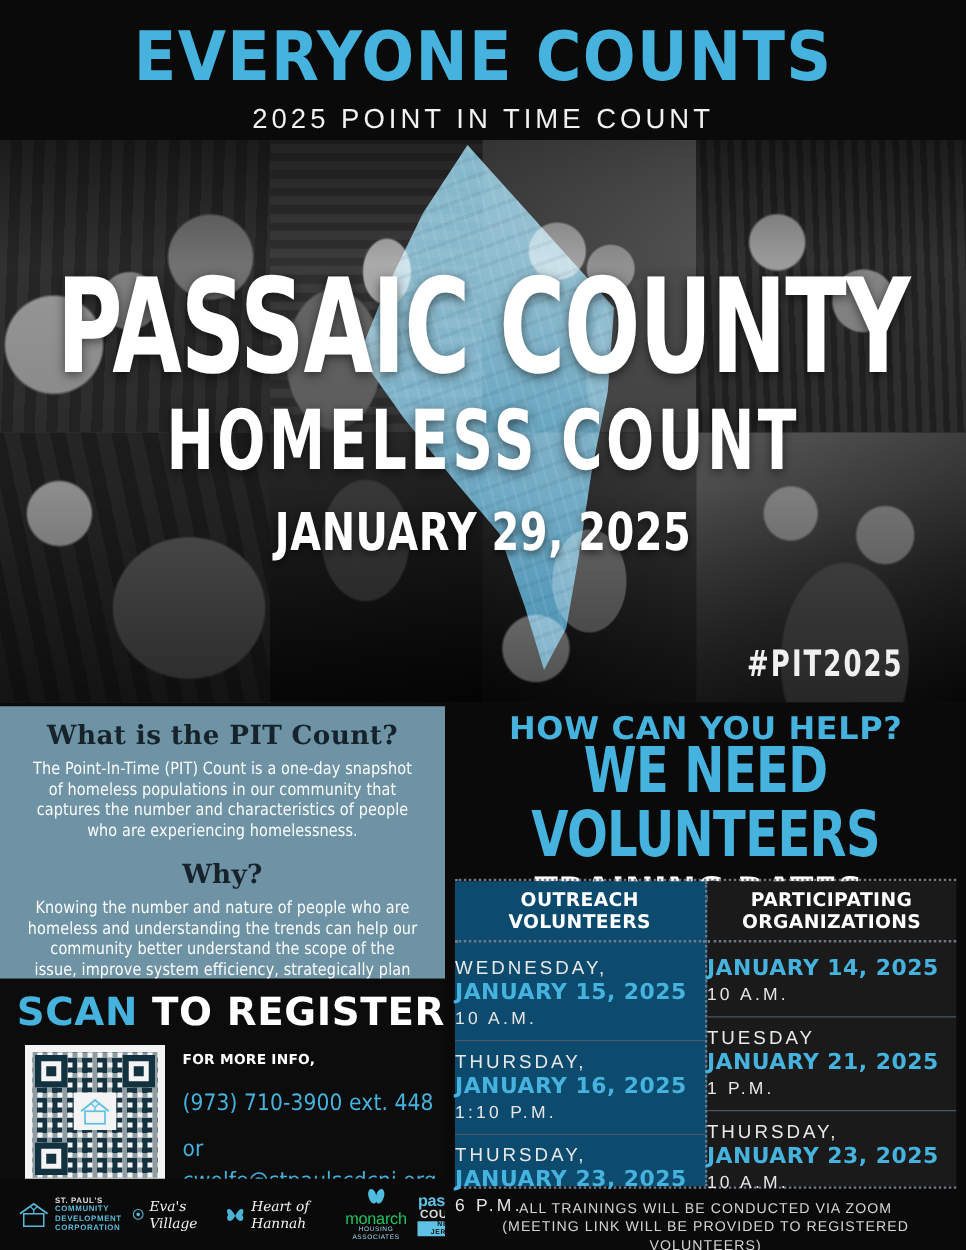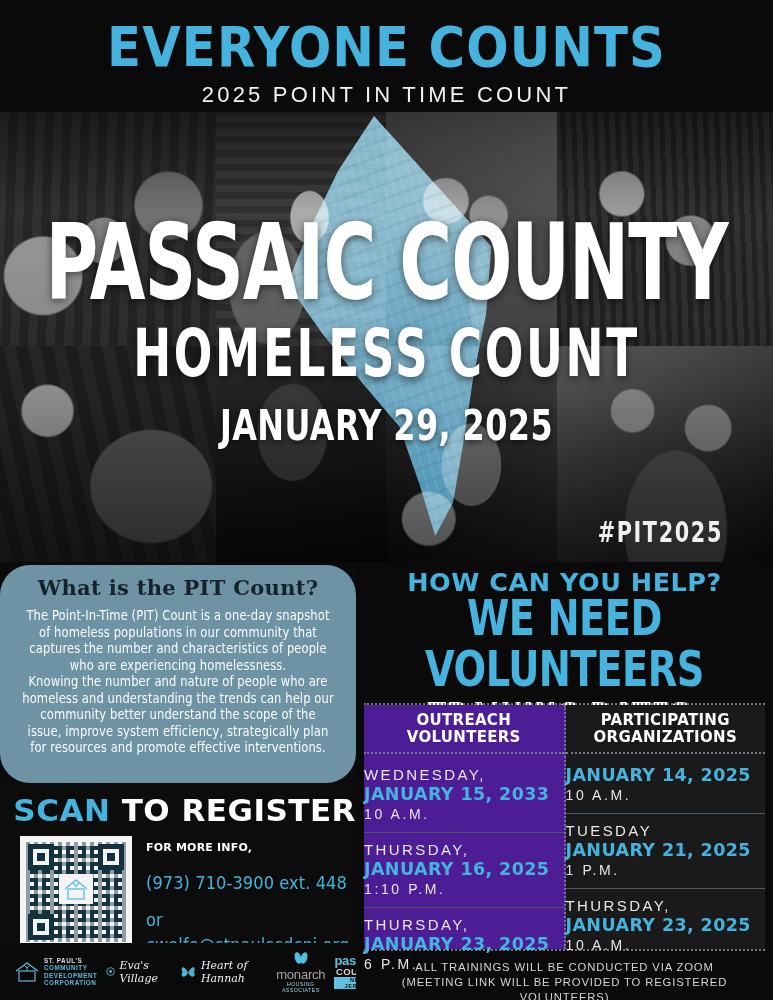--- a/index.html
+++ b/index.html
@@ -124,21 +124,21 @@
   .hashtag {
     position:absolute; right:34px; top:405px;
     font-family:"DejaVu Sans", sans-serif;
     font-size:26px; font-weight:bold; color:#f0f0f0; letter-spacing:2px;
     transform:scaleX(.8) scaleY(1.12);
   }
 
   
   .info-panel {
     position:absolute; left:0; top:565px; width:356px; height:218px;
-    background:#6e93a4; padding:10px 14px 8px 14px; text-align:center;border-radius:30px;
+    background:#6e93a4; padding:10px 14px 8px 14px; text-align:center;
   }
   .info-h {
     font-family:"DejaVu Serif","Liberation Serif", serif;
     font-weight:bold; color:#16232b; font-size:21px; letter-spacing:.3px;
     margin-bottom:7px;
   }
   .info-h.second { margin-top:13px; }
   .info-p {
     font-family:"DejaVu Sans Condensed","Liberation Sans Narrow","Liberation Sans", sans-serif;
     font-size:13.5px; line-height:16.5px; color:#fdfdfd;
@@ -191,21 +191,21 @@
   .logo { display:flex; align-items:center; gap:4px; opacity:.95; }
   .logo-txt { font-size:6.3px; line-height:7.4px; font-weight:bold; letter-spacing:.5px; color:#5fc2e4; }
   .logo-txt.w { color:#e8e8e8; }
   .script { font-family:"DejaVu Serif","Liberation Serif", serif; font-style:italic;
     font-size:11px; color:#fff; }
   .passaic-logo { text-align:center; }
   .passaic-logo .p1 { font-size:13px; font-weight:bold; color:#5fc2e4; line-height:12px; letter-spacing:-.3px; }
   .passaic-logo .p2 { font-size:9.5px; font-weight:bold; color:#d8d8d8; line-height:10px; letter-spacing:.4px; }
   .passaic-logo .p3 { font-size:5.5px; font-weight:bold; color:#0c0c0c; background:#5fc2e4; letter-spacing:.6px; padding:0 2px; }
   .monarch-logo { text-align:center; }
-  .monarch-logo .m1 { font-size:13px; color:#a3a3a3; line-height:12px; letter-spacing:-.2px; }
+  .monarch-logo .m1 { font-size:13px; color:#22c55e; line-height:12px; letter-spacing:-.2px; }
   .monarch-logo .m2 { font-size:5.2px; color:#9fd9ec; letter-spacing:.5px; }
 
   
   .vol-panel { position:absolute; left:356px; top:562px; width:417px; height:438px; background:#0a0a0a; }
   .vol-head { text-align:center; padding-top:6px; }
   .how-help {
     font-family:"DejaVu Sans","Liberation Sans", sans-serif;
     font-weight:bold; font-size:25px; color:#45b3de; letter-spacing:.5px;
     transform:scaleX(1.02);
   }
@@ -219,21 +219,21 @@
     margin-top:10px;
     font-family:"DejaVu Sans","Liberation Sans", sans-serif;
     font-weight:bold; font-size:27px; color:#fff; letter-spacing:.4px;
     transform:scaleX(1.01);
   }
 
   .dates-box { position:absolute; left:8px; top:141px; width:401px; height:248px;
     border-top:2px dotted #6f7a86; border-bottom:2px dotted #6f7a86;
     display:flex; }
   .col { flex:1; position:relative; padding-top:7px; }
-  .col.left { background:#4c1d95; border-right:2px dotted #6f7a86; }
+  .col.left { background:#0c4a6e; border-right:2px dotted #6f7a86; }
   .col.right { background:#1a1a1a; }
   .col-title {
     text-align:center;
     font-family:"DejaVu Sans","Liberation Sans", sans-serif;
     font-weight:bold; font-size:15px; line-height:17px; color:#fff; letter-spacing:.3px;
     padding-bottom:6px;
   }
   .col-rule { height:2px; border-top:2px dotted #6f7a86; margin:0 0 8px 0; }
   .slot { text-align:left; padding:3px 0 4px 0; }
   .slot + .slot { border-top:1px solid #4a5765; margin-top:5px; padding-top:7px; }
@@ -280,20 +280,21 @@
     <div class="title-main">PASSAIC COUNTY</div>
     <div class="title-sub">HOMELESS COUNT</div>
     <div class="title-date">JANUARY 29, 2025</div>
   </div>
   <div class="hashtag">#PIT2025</div>
 </div>
 
 <div class="info-panel">
   <div class="info-h">What is the PIT Count?</div>
   <div class="info-p">The Point-In-Time (PIT) Count is a one-day snapshot of homeless populations in our community that captures the number and characteristics of people who are experiencing homelessness.</div>
+  <div class="info-h second">Why?</div>
   <div class="info-p">Knowing the number and nature of people who are homeless and understanding the trends can help our community better understand the scope of the issue, improve system efficiency, strategically plan for resources and promote effective interventions.</div>
 </div>
 
 <div class="scan-area">
   <div class="scan-title">
     <span class="c1">SCAN</span><span class="c2"> TO REGISTER</span>
   </div>
   <div class="scan-row">
     <div class="qr">
       <div class="qr-inner">
@@ -371,21 +372,21 @@
     <div class="we-need">WE NEED VOLUNTEERS</div>
     <div class="train-dates">TRAINING DATES:</div>
   </div>
 
   <div class="dates-box">
     <div class="col left">
       <div class="col-title">OUTREACH VOLUNTEERS</div>
       <div class="col-rule"></div>
       <div class="slot">
         <div class="day">WEDNESDAY,</div>
-        <div class="date">JANUARY 15, 2033</div>
+        <div class="date">JANUARY 15, 2025</div>
         <div class="time">10 A.M.</div>
       </div>
       <div class="slot">
         <div class="day">THURSDAY,</div>
         <div class="date">JANUARY 16, 2025</div>
         <div class="time">1:10 P.M.</div>
       </div>
       <div class="slot">
         <div class="day">THURSDAY,</div>
         <div class="date">JANUARY 23, 2025</div>

